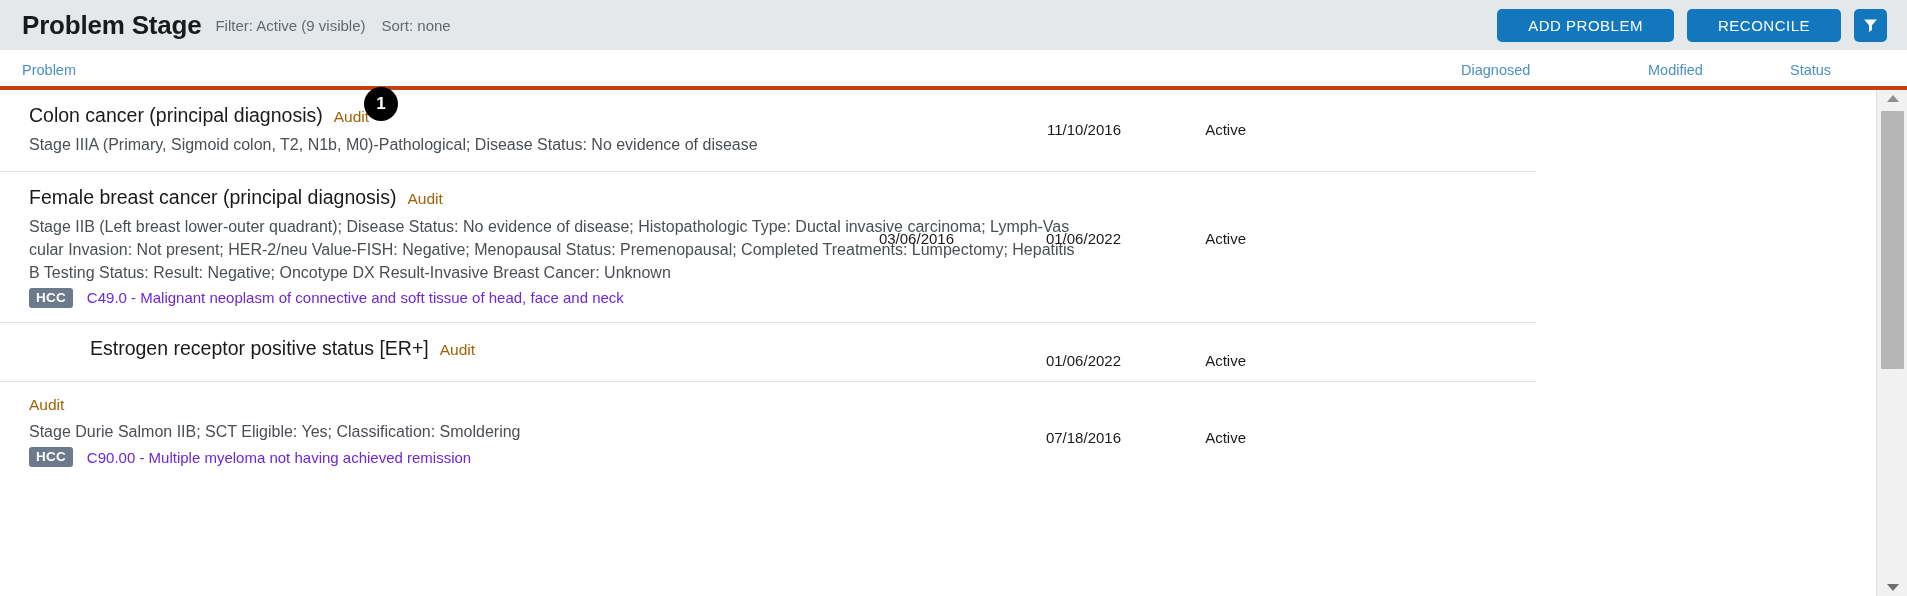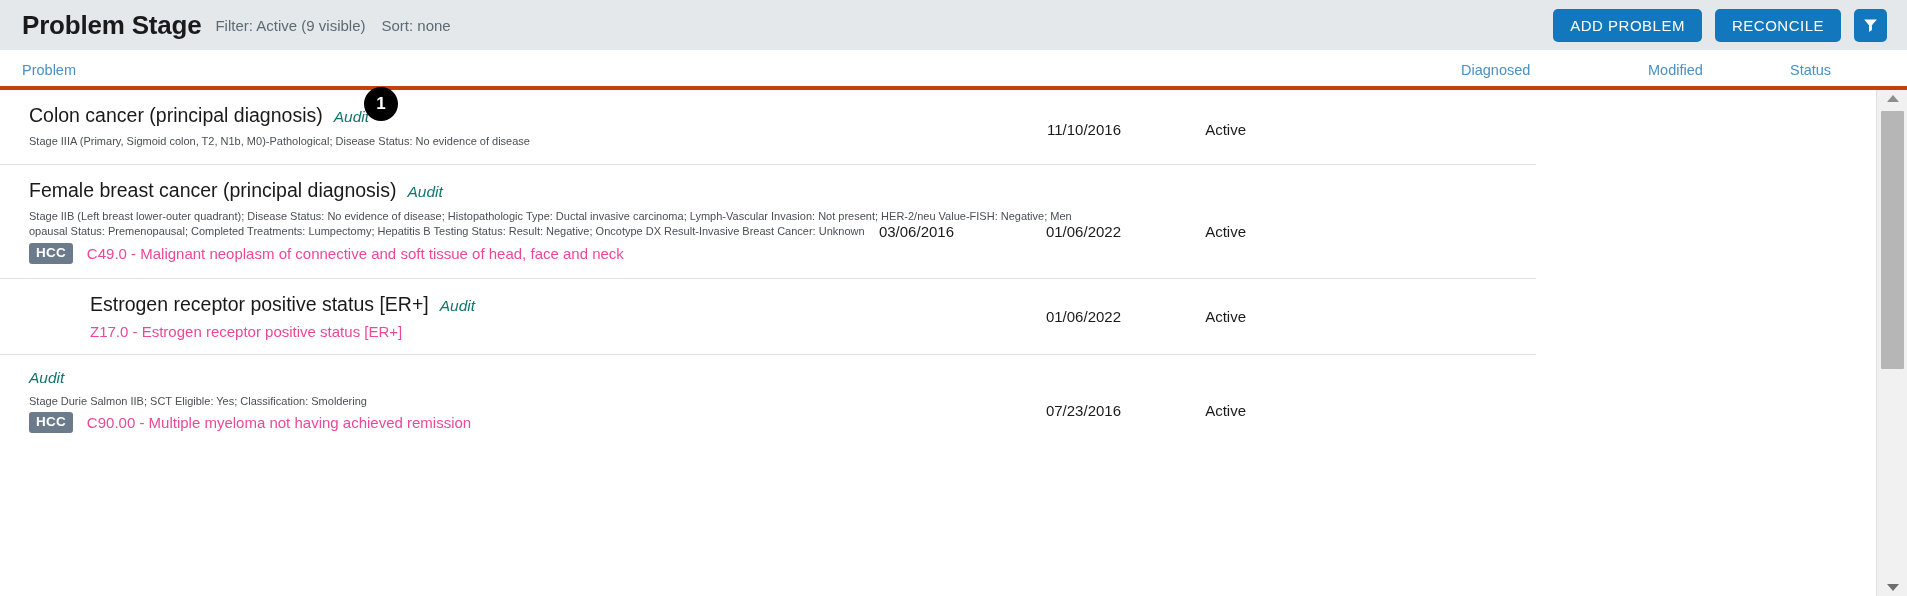--- a/index.html
+++ b/index.html
@@ -50,21 +50,21 @@
     display: flex;
     align-items: center;
     gap: 13px;
   }
   .btn {
     background: #1277bc;
     color: #ffffff;
     border: none;
     border-radius: 5px;
     height: 33px;
-    padding: 0 17px;
+    padding: 0 31px;
     font-size: 15px;
     letter-spacing: 0.5px;
     font-family: "Liberation Sans", sans-serif;
     cursor: pointer;
     white-space: nowrap;
     display: flex;
     align-items: center;
     justify-content: center;
   }
   .btn-icon {
@@ -158,26 +158,25 @@
     margin-bottom: 7px;
   }
   .p-title {
     font-size: 19.5px;
     color: #1a1a1a;
     font-weight: 400;
     white-space: nowrap;
   }
   .p-audit {
     font-size: 15.5px;
-    font-style: italic;
-    color: #0f766e;
+    color: #a16207;
     cursor: pointer;
   }
   .p-desc {
-    font-size: 11px;
+    font-size: 16px;
     color: #4a4f54;
     line-height: 1.43;
     max-width: 1355px;
     word-break: break-all;
   }
   .p-code-line {
     display: flex;
     align-items: center;
     gap: 14px;
     margin-top: 3px;
@@ -187,21 +186,21 @@
     color: #ffffff;
     font-size: 13.5px;
     font-weight: 700;
     border-radius: 3px;
     padding: 3px 7px 4px 7px;
     line-height: 1;
     letter-spacing: 0.2px;
   }
   .p-code {
     font-size: 15px;
-    color: #ec4899;
+    color: #6d28d9;
   }
   .p-code-line.nocode { margin-top: 6px; }
 
   
   .cell {
     position: absolute;
     font-size: 15px;
     color: #1a1a1a;
     white-space: nowrap;
     text-align: left;
@@ -311,43 +310,40 @@
             <div class="cell c-status" style="top: 44px;">Active</div>
           </div>
         </div>
         <div class="prow">
           <div class="prow-inner">
             <div class="p-main indent">
               <div class="p-titleline">
                 <span class="p-title">Estrogen receptor positive status [ER+]</span>
                 <span class="p-audit">Audit</span>
               </div>
-              <div class="p-code-line nocode">
-                <span class="p-code">Z17.0 - Estrogen receptor positive status [ER+]</span>
-              </div>
             </div>
             <div class="cell c-diagnosed" style="top: 24px;"></div>
             <div class="cell c-modified" style="top: 15px;">01/06/2022</div>
             <div class="cell c-status" style="top: 15px;">Active</div>
           </div>
         </div>
         <div class="prow">
           <div class="prow-inner">
             <div class="p-main">
               <div class="p-titleline">
                 <span class="p-audit">Audit</span>
               </div>
               <div class="p-desc">Stage Durie Salmon IIB; SCT Eligible: Yes; Classification: Smoldering</div>
               <div class="p-code-line">
                 <span class="hcc">HCC</span>
                 <span class="p-code">C90.00 - Multiple myeloma not having achieved remission</span>
               </div>
             </div>
             <div class="cell c-diagnosed" style="top: 42px;"></div>
-            <div class="cell c-modified" style="top: 33px;">07/23/2016</div>
+            <div class="cell c-modified" style="top: 33px;">07/18/2016</div>
             <div class="cell c-status" style="top: 33px;">Active</div>
           </div>
         </div>
       </div>
   </div>
 
   <div class="scrollbar">
     <div class="sb-arrow up">
       <span class="tri up"></span>
     </div>

